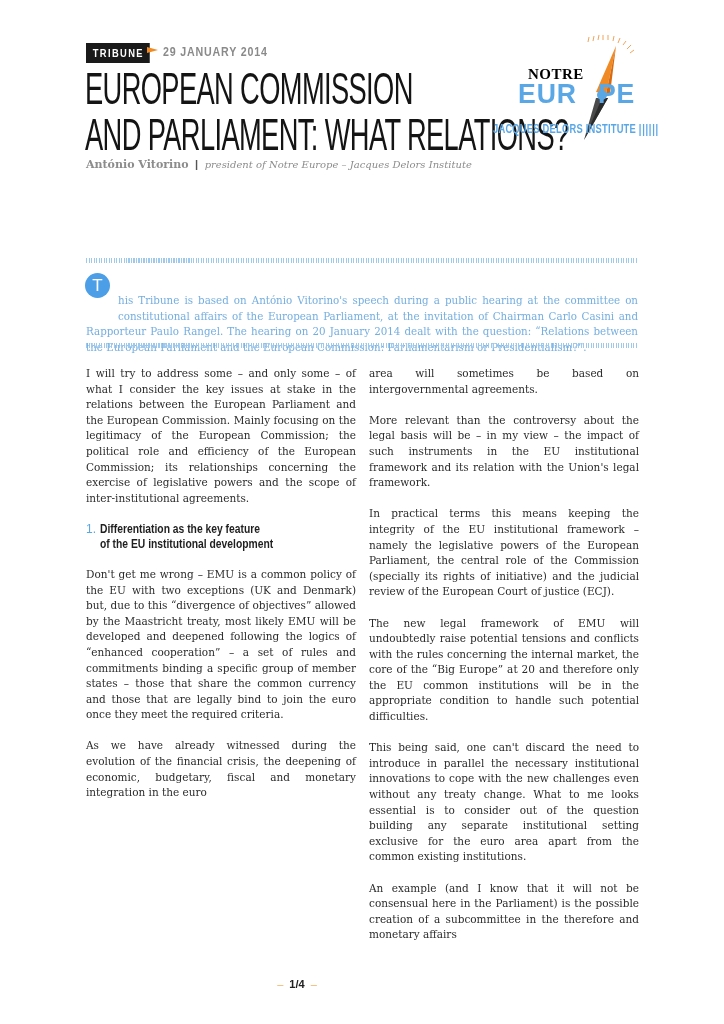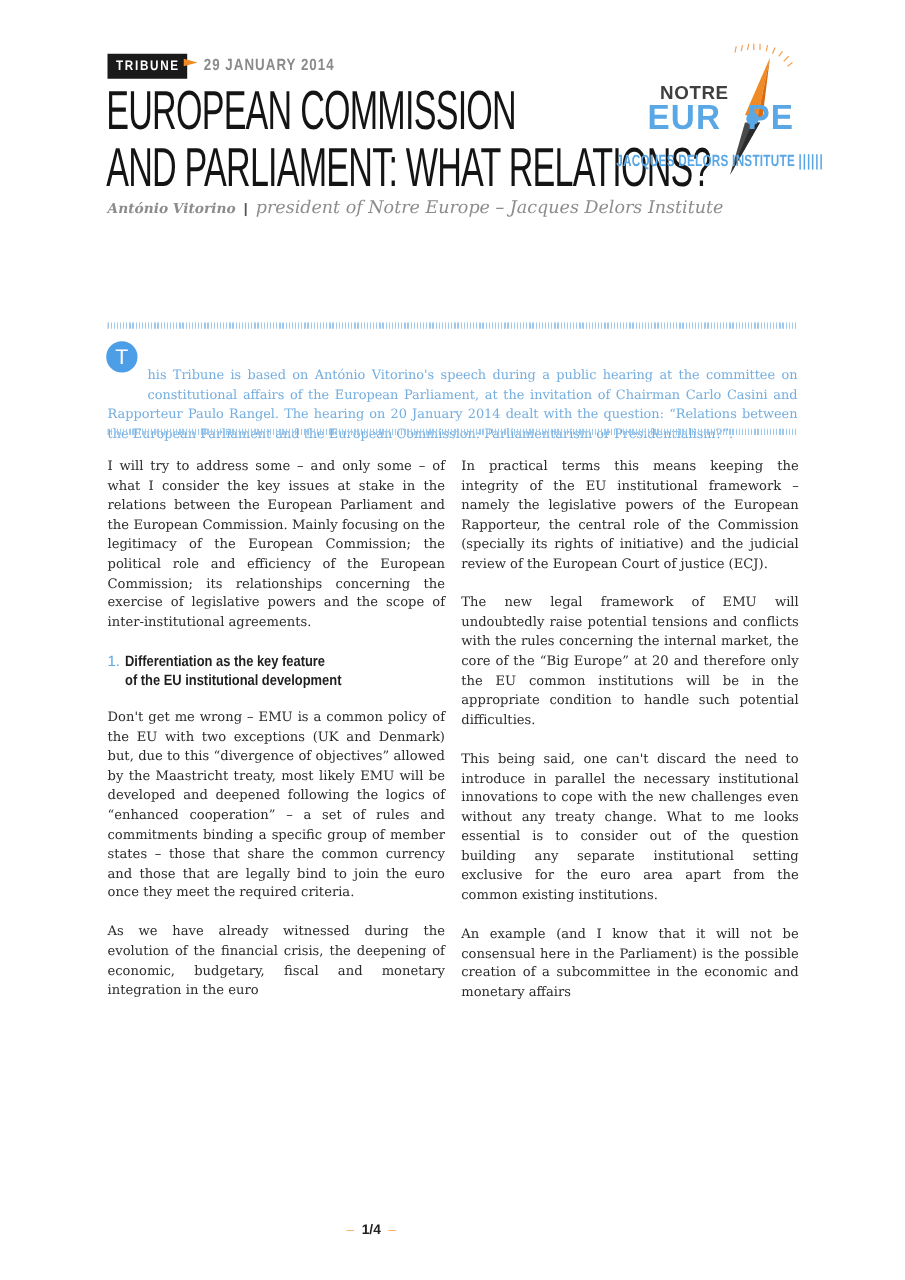--- a/index.html
+++ b/index.html
@@ -6,27 +6,27 @@
     body { width: 724px; height: 1024px; position: relative; overflow: hidden; font-family: "DejaVu Serif", serif; color: #2b2b2b; }
     .abs { position: absolute; }
 
     
     .tribune-badge { left: 86px; top: 43px; background: #1a1a1a; color: #fff; font-family: "Liberation Sans", sans-serif; font-weight: bold; font-size: 11px; letter-spacing: 1.6px; padding: 3px 7px 3px 8px; line-height: 14px; transform: scaleX(0.85); transform-origin: left top; }
     .date-arrow { left: 147px; top: 47px; width: 0; height: 0; border-top: 3px solid transparent; border-bottom: 3px solid transparent; border-left: 11px solid #f08a24; }
     .date-text { left: 163px; top: 43px; font-family: "Liberation Sans", sans-serif; font-weight: bold; font-size: 13px; letter-spacing: 1px; color: #8a8a8a; line-height: 18px; transform: scaleX(0.82); transform-origin: left top; }
     .title { left: 85px; top: 66px; font-family: "Liberation Sans", sans-serif; font-size: 44px; line-height: 46px; color: #141414; letter-spacing: -1px; transform: scaleX(0.62); transform-origin: left top; white-space: nowrap; }
     .title div { white-space: nowrap; }
     .byline { left: 86px; top: 158px; font-size: 11px; color: #8c8c8c; white-space: nowrap; }
-    .byline .name { font-weight: bold; font-style: italic; }
+    .byline .name { font-weight: bold; }
     .byline .sep { color: #555; margin: 0 3px; font-family: "Liberation Sans", sans-serif; font-weight: bold; }
-    .byline .role { font-style: italic; font-size: 14px; }
+    .byline .role { font-style: italic; font-size: 10px; }
 
     
     .logo { left: 488px; top: 32px; width: 170px; height: 100px; }
-    .logo .notre { position: absolute; left: 40px; top: 34px; font-family: Liberation Sans, sans-serif; font-weight: bold; font-size: 15px; color: #404040; letter-spacing: 0.5px; }
+    .logo .notre { position: absolute; left: 40px; top: 34px; font-family: Liberation Serif, serif; font-weight: bold; font-size: 15px; color: #000000; letter-spacing: 0.5px; }
     .logo .europe { position: absolute; left: 30px; top: 46px; font-family: "Liberation Sans", sans-serif; font-weight: bold; font-size: 28px; color: #5aa7e6; letter-spacing: 1px; transform: scaleX(0.95); transform-origin: left top; }
     .logo .jdi { position: absolute; left: 5px; top: 89px; font-family: "Liberation Sans", sans-serif; font-weight: bold; font-size: 13px; color: #5aa7e6; transform: scaleX(0.72); transform-origin: left top; white-space: nowrap; letter-spacing: 0.3px; }
     .logo svg { position: absolute; left: 0; top: 0; }
 
     
     .rule { left: 86px; width: 552px; height: 5px; background-image: repeating-linear-gradient(90deg, #9ec9ec 0 1px, transparent 1px 2.5px); }
     .rule.top { top: 258px; }
     .rule.bottom { top: 343px; }
     .dropcap { left: 85px; top: 273px; width: 25px; height: 25px; border-radius: 50%; background: #4c9ee6; color: #fff; font-family: "Liberation Sans", sans-serif; font-size: 17px; line-height: 25px; text-align: center; }
     .intro { left: 86px; top: 273px; width: 552px; font-size: 10.3px; line-height: 15.5px; color: #74aee0; text-align: justify; margin-top: 20px; }
@@ -106,23 +106,25 @@
     <span class="txt">
       <span>Differentiation as the key feature</span><br>
       <span>of the EU institutional development</span>
     </span>
   </div>
   <p>Don't get me wrong – EMU is a common policy of the EU with two exceptions (UK and Denmark) but, due to this “divergence of objectives” allowed by the Maastricht treaty, most likely EMU will be developed and deepened following the logics of “enhanced coop­eration” – a set of rules and commitments binding a specific group of member states – those that share the common currency and those that are legally bind to join the euro once they meet the required criteria.</p>
   <p>As we have already witnessed during the evolution of the financial crisis, the deepening of economic, budg­etary, fiscal and monetary integration in the euro</p>
 </div>
 
 <div class="abs col right">
-  <p>In practical terms this means keeping the integrity of the EU institutional framework – namely the legisla­tive powers of the European Rapporteur, the central role of the Commission (specially its rights of initiative) and the judicial review of the European Court of jus­tice (ECJ).</p>
+  <p>area will sometimes be based on intergovernmental agreements.</p>
+  <p>More relevant than the controversy about the legal basis will be – in my view – the impact of such instru­ments in the EU institutional framework and its rela­tion with the Union's legal framework.</p>
+  <p>In practical terms this means keeping the integrity of the EU institutional framework – namely the legisla­tive powers of the European Parliament, the central role of the Commission (specially its rights of initiative) and the judicial review of the European Court of jus­tice (ECJ).</p>
   <p>The new legal framework of EMU will undoubtedly raise potential tensions and conflicts with the rules concerning the internal market, the core of the “Big Europe” at 20 and therefore only the EU common insti­tutions will be in the appropriate condition to handle such potential difficulties.</p>
   <p>This being said, one can't discard the need to intro­duce in parallel the necessary institutional innova­tions to cope with the new challenges even without any treaty change. What to me looks essential is to con­sider out of the question building any separate insti­tutional setting exclusive for the euro area apart from the common existing institutions.</p>
-  <p>An example (and I know that it will not be consensual here in the Parliament) is the possible creation of a subcommittee in the economic and monetary affairs</p>
+  <p>An example (and I know that it will not be consensual here in the Parliament) is the possible creation of a subcommittee in the therefore and monetary affairs</p>
 </div>
 
 <div class="abs page-num">
   <span class="dash">–</span>
   <span>1/4</span>
   <span class="dash">–</span>
 </div>
 
 </body></html>

